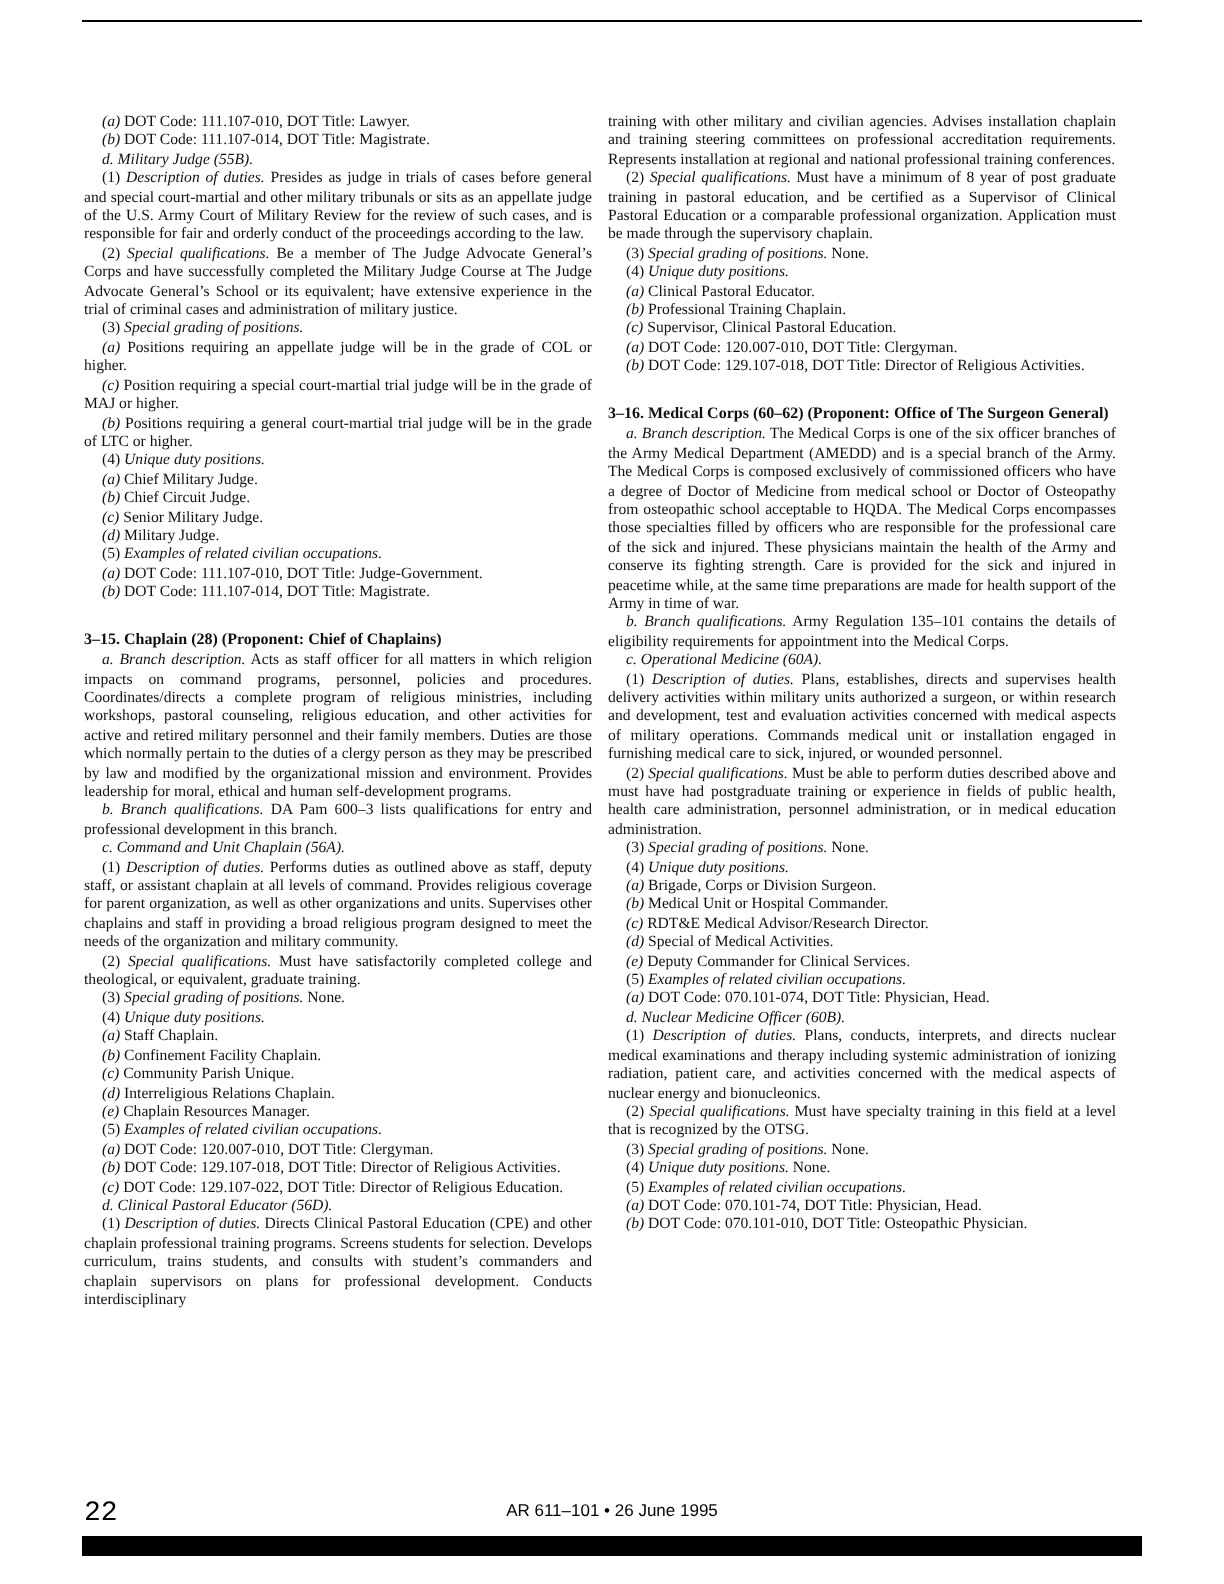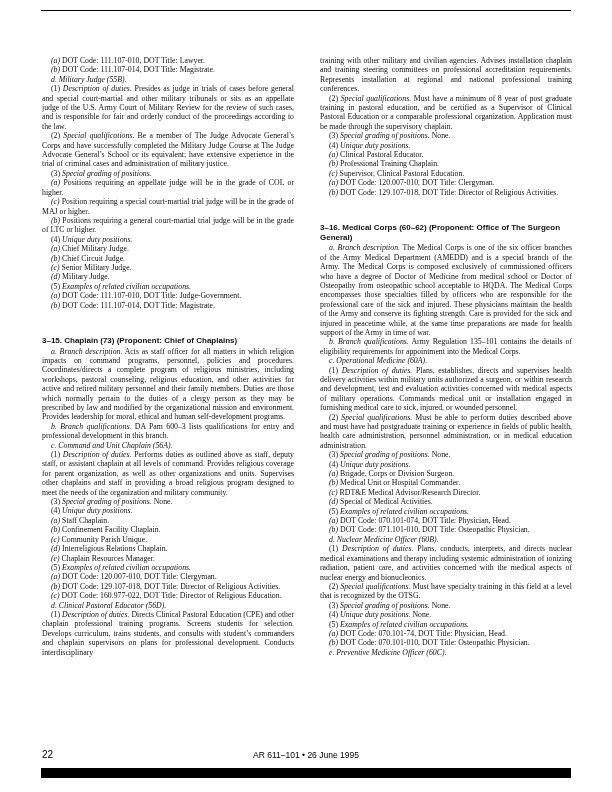--- a/index.html
+++ b/index.html
@@ -16,47 +16,47 @@
     color: #101010;
     overflow: hidden;
   }
   .top-rule {
     position: absolute; left: 41px; top: 10px;
     width: 530px; height: 1px; background: #000;
   }
   .columns {
     position: absolute; left: 42px; top: 56px;
     width: 530px; height: 694px;
-    display: flex; gap: 26px;
+    display: flex; gap: 8px;
     overflow: hidden;
   }
   .column { width: 254px; }
   .para {
     margin: 0;
     font-size: 7.8px;
     line-height: 9.4px;
     text-align: justify;
     -webkit-hyphens: auto; hyphens: auto;
   }
   .para.indent { text-indent: 9px; }
   .heading {
-    margin: 26px 0 1px 0;
-    font-family: Liberation Sans, sans-serif;
+    margin: 14px 0 1px 0;
+    font-family: Liberation Serif, serif;
     font-weight: bold;
     font-size: 8px;
     line-height: 9.6px;
     text-align: left;
     text-indent: 0;
   }
   .run-i { font-style: italic; }
   .run-b { font-weight: bold; }
   .page-number {
     position: absolute; left: 42px; top: 749px;
-    font-family: Liberation Sans, sans-serif;
-    font-size: 10px; color: #000;
+    font-family: Liberation Mono, monospace;
+    font-size: 14px; color: #000;
   }
   .doc-reference {
     position: absolute; left: 0; top: 750px; width: 612px;
     text-align: center;
     font-family: "Liberation Sans", sans-serif;
     font-weight: normal; font-size: 8.5px; color: #000;
   }
   .bottom-bar {
     position: absolute; left: 41px; top: 768px;
     width: 530px; height: 10px; background: #000;
@@ -80,36 +80,37 @@
         <p class="para indent"><span class="run-i">(c)</span><span class="run-r"> Position requiring a special court-martial trial judge will be in the grade of MAJ or higher.</span></p>
         <p class="para indent"><span class="run-i">(b)</span><span class="run-r"> Positions requiring a general court-martial trial judge will be in the grade of LTC or higher.</span></p>
         <p class="para indent"><span class="run-r">(4) </span><span class="run-i">Unique duty positions.</span></p>
         <p class="para indent"><span class="run-i">(a)</span><span class="run-r"> Chief Military Judge.</span></p>
         <p class="para indent"><span class="run-i">(b)</span><span class="run-r"> Chief Circuit Judge.</span></p>
         <p class="para indent"><span class="run-i">(c)</span><span class="run-r"> Senior Military Judge.</span></p>
         <p class="para indent"><span class="run-i">(d)</span><span class="run-r"> Military Judge.</span></p>
         <p class="para indent"><span class="run-r">(5) </span><span class="run-i">Examples of related civilian occupations.</span></p>
         <p class="para indent"><span class="run-i">(a)</span><span class="run-r"> DOT Code: 111.107-010, DOT Title: Judge-Government.</span></p>
         <p class="para indent"><span class="run-i">(b)</span><span class="run-r"> DOT Code: 111.107-014, DOT Title: Magistrate.</span></p>
-        <p class="heading"><span class="run-b">3–15. Chaplain (73) (Proponent: Chief of Chaplains)</span></p>
+        <p class="heading"><span class="run-b">3–15. Chaplain (28) (Proponent: Chief of Chaplains)</span></p>
         <p class="para indent"><span class="run-i">a. Branch description.</span><span class="run-r"> Acts as staff officer for all matters in which religion impacts on command programs, personnel, policies and procedures. Coordinates/directs a complete program of religious ministries, including workshops, pastoral counseling, religious education, and other activities for active and retired military personnel and their family members. Duties are those which normally pertain to the duties of a clergy person as they may be prescribed by law and modified by the organizational mission and environment. Provides leadership for moral, ethical and human self-development programs.</span></p>
         <p class="para indent"><span class="run-i">b. Branch qualifications.</span><span class="run-r"> DA Pam 600–3 lists qualifications for entry and professional development in this branch.</span></p>
         <p class="para indent"><span class="run-i">c. Command and Unit Chaplain (56A).</span></p>
         <p class="para indent"><span class="run-r">(1) </span><span class="run-i">Description of duties.</span><span class="run-r"> Performs duties as outlined above as staff, deputy staff, or assistant chaplain at all levels of command. Provides religious coverage for parent organization, as well as other organizations and units. Supervises other chaplains and staff in providing a broad religious program designed to meet the needs of the organization and military community.</span></p>
+        <p class="para indent"><span class="run-r">(2) </span><span class="run-i">Special qualifications.</span><span class="run-r"> Must have satisfactorily completed college and theological, or equivalent, graduate training.</span></p>
         <p class="para indent"><span class="run-r">(3) </span><span class="run-i">Special grading of positions.</span><span class="run-r"> None.</span></p>
         <p class="para indent"><span class="run-r">(4) </span><span class="run-i">Unique duty positions.</span></p>
         <p class="para indent"><span class="run-i">(a)</span><span class="run-r"> Staff Chaplain.</span></p>
         <p class="para indent"><span class="run-i">(b)</span><span class="run-r"> Confinement Facility Chaplain.</span></p>
         <p class="para indent"><span class="run-i">(c)</span><span class="run-r"> Community Parish Unique.</span></p>
         <p class="para indent"><span class="run-i">(d)</span><span class="run-r"> Interreligious Relations Chaplain.</span></p>
         <p class="para indent"><span class="run-i">(e)</span><span class="run-r"> Chaplain Resources Manager.</span></p>
         <p class="para indent"><span class="run-r">(5) </span><span class="run-i">Examples of related civilian occupations.</span></p>
         <p class="para indent"><span class="run-i">(a)</span><span class="run-r"> DOT Code: 120.007-010, DOT Title: Clergyman.</span></p>
         <p class="para indent"><span class="run-i">(b)</span><span class="run-r"> DOT Code: 129.107-018, DOT Title: Director of Religious Activities.</span></p>
-        <p class="para indent"><span class="run-i">(c)</span><span class="run-r"> DOT Code: 160.977-022, DOT Title: Director of Religious Education.</span></p>
+        <p class="para indent"><span class="run-i">(c)</span><span class="run-r"> DOT Code: 129.107-022, DOT Title: Director of Religious Education.</span></p>
         <p class="para indent"><span class="run-i">d. Clinical Pastoral Educator (56D).</span></p>
         <p class="para indent"><span class="run-r">(1) </span><span class="run-i">Description of duties.</span><span class="run-r"> Directs Clinical Pastoral Education (CPE) and other chaplain professional training programs. Screens students for selection. Develops curriculum, trains students, and consults with student’s commanders and chaplain supervisors on plans for professional development. Conducts interdisciplinary</span></p>
       </div>
     <div class="column">
         <p class="para"><span class="run-r">training with other military and civilian agencies. Advises installation chaplain and training steering committees on professional accreditation requirements. Represents installation at regional and national professional training conferences.</span></p>
         <p class="para indent"><span class="run-r">(2) </span><span class="run-i">Special qualifications.</span><span class="run-r"> Must have a minimum of 8 year of post graduate training in pastoral education, and be certified as a Supervisor of Clinical Pastoral Education or a comparable professional organization. Application must be made through the supervisory chaplain.</span></p>
         <p class="para indent"><span class="run-r">(3) </span><span class="run-i">Special grading of positions.</span><span class="run-r"> None.</span></p>
         <p class="para indent"><span class="run-r">(4) </span><span class="run-i">Unique duty positions.</span></p>
         <p class="para indent"><span class="run-i">(a)</span><span class="run-r"> Clinical Pastoral Educator.</span></p>
         <p class="para indent"><span class="run-i">(b)</span><span class="run-r"> Professional Training Chaplain.</span></p>
@@ -121,31 +122,30 @@
         <p class="para indent"><span class="run-i">b. Branch qualifications.</span><span class="run-r"> Army Regulation 135–101 contains the details of eligibility requirements for appointment into the Medical Corps.</span></p>
         <p class="para indent"><span class="run-i">c. Operational Medicine (60A).</span></p>
         <p class="para indent"><span class="run-r">(1) </span><span class="run-i">Description of duties.</span><span class="run-r"> Plans, establishes, directs and supervises health delivery activities within military units authorized a surgeon, or within research and development, test and evaluation activities concerned with medical aspects of military operations. Commands medical unit or installation engaged in furnishing medical care to sick, injured, or wounded personnel.</span></p>
         <p class="para indent"><span class="run-r">(2) </span><span class="run-i">Special qualifications.</span><span class="run-r"> Must be able to perform duties described above and must have had postgraduate training or experience in fields of public health, health care administration, personnel administration, or in medical education administration.</span></p>
         <p class="para indent"><span class="run-r">(3) </span><span class="run-i">Special grading of positions.</span><span class="run-r"> None.</span></p>
         <p class="para indent"><span class="run-r">(4) </span><span class="run-i">Unique duty positions.</span></p>
         <p class="para indent"><span class="run-i">(a)</span><span class="run-r"> Brigade, Corps or Division Surgeon.</span></p>
         <p class="para indent"><span class="run-i">(b)</span><span class="run-r"> Medical Unit or Hospital Commander.</span></p>
         <p class="para indent"><span class="run-i">(c)</span><span class="run-r"> RDT&amp;E Medical Advisor/Research Director.</span></p>
         <p class="para indent"><span class="run-i">(d)</span><span class="run-r"> Special of Medical Activities.</span></p>
+        <p class="para indent"><span class="run-i">(e)</span><span class="run-r"> Deputy Commander for Clinical Services.</span></p>
         <p class="para indent"><span class="run-r">(5) </span><span class="run-i">Examples of related civilian occupations.</span></p>
         <p class="para indent"><span class="run-i">(a)</span><span class="run-r"> DOT Code: 070.101-074, DOT Title: Physician, Head.</span></p>
-        <p class="para indent"><span class="run-i">(b)</span><span class="run-r"> DOT Code: 071.101-010, DOT Title: Osteopathic Physician.</span></p>
         <p class="para indent"><span class="run-i">d. Nuclear Medicine Officer (60B).</span></p>
         <p class="para indent"><span class="run-r">(1) </span><span class="run-i">Description of duties.</span><span class="run-r"> Plans, conducts, interprets, and directs nuclear medical examinations and therapy including systemic administration of ionizing radiation, patient care, and activities concerned with the medical aspects of nuclear energy and bionucleonics.</span></p>
         <p class="para indent"><span class="run-r">(2) </span><span class="run-i">Special qualifications.</span><span class="run-r"> Must have specialty training in this field at a level that is recognized by the OTSG.</span></p>
         <p class="para indent"><span class="run-r">(3) </span><span class="run-i">Special grading of positions.</span><span class="run-r"> None.</span></p>
         <p class="para indent"><span class="run-r">(4) </span><span class="run-i">Unique duty positions.</span><span class="run-r"> None.</span></p>
         <p class="para indent"><span class="run-r">(5) </span><span class="run-i">Examples of related civilian occupations.</span></p>
         <p class="para indent"><span class="run-i">(a)</span><span class="run-r"> DOT Code: 070.101-74, DOT Title: Physician, Head.</span></p>
         <p class="para indent"><span class="run-i">(b)</span><span class="run-r"> DOT Code: 070.101-010, DOT Title: Osteopathic Physician.</span></p>
-        <p class="para indent"><span class="run-i">e. Preventive Medicine Officer (60C).</span></p>
       </div>
   </div>
 
   <div class="page-number">22</div>
   <div class="doc-reference">AR 611–101 • 26 June 1995</div>
   <div class="bottom-bar"></div>
 </div>
 
 </body></html>

